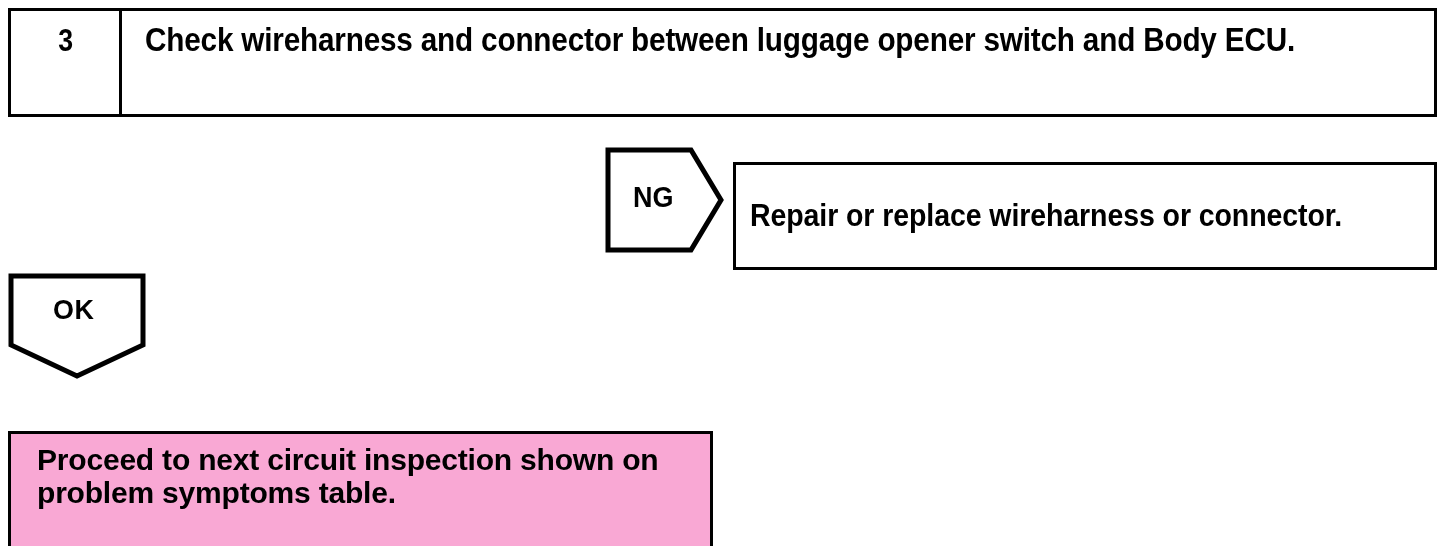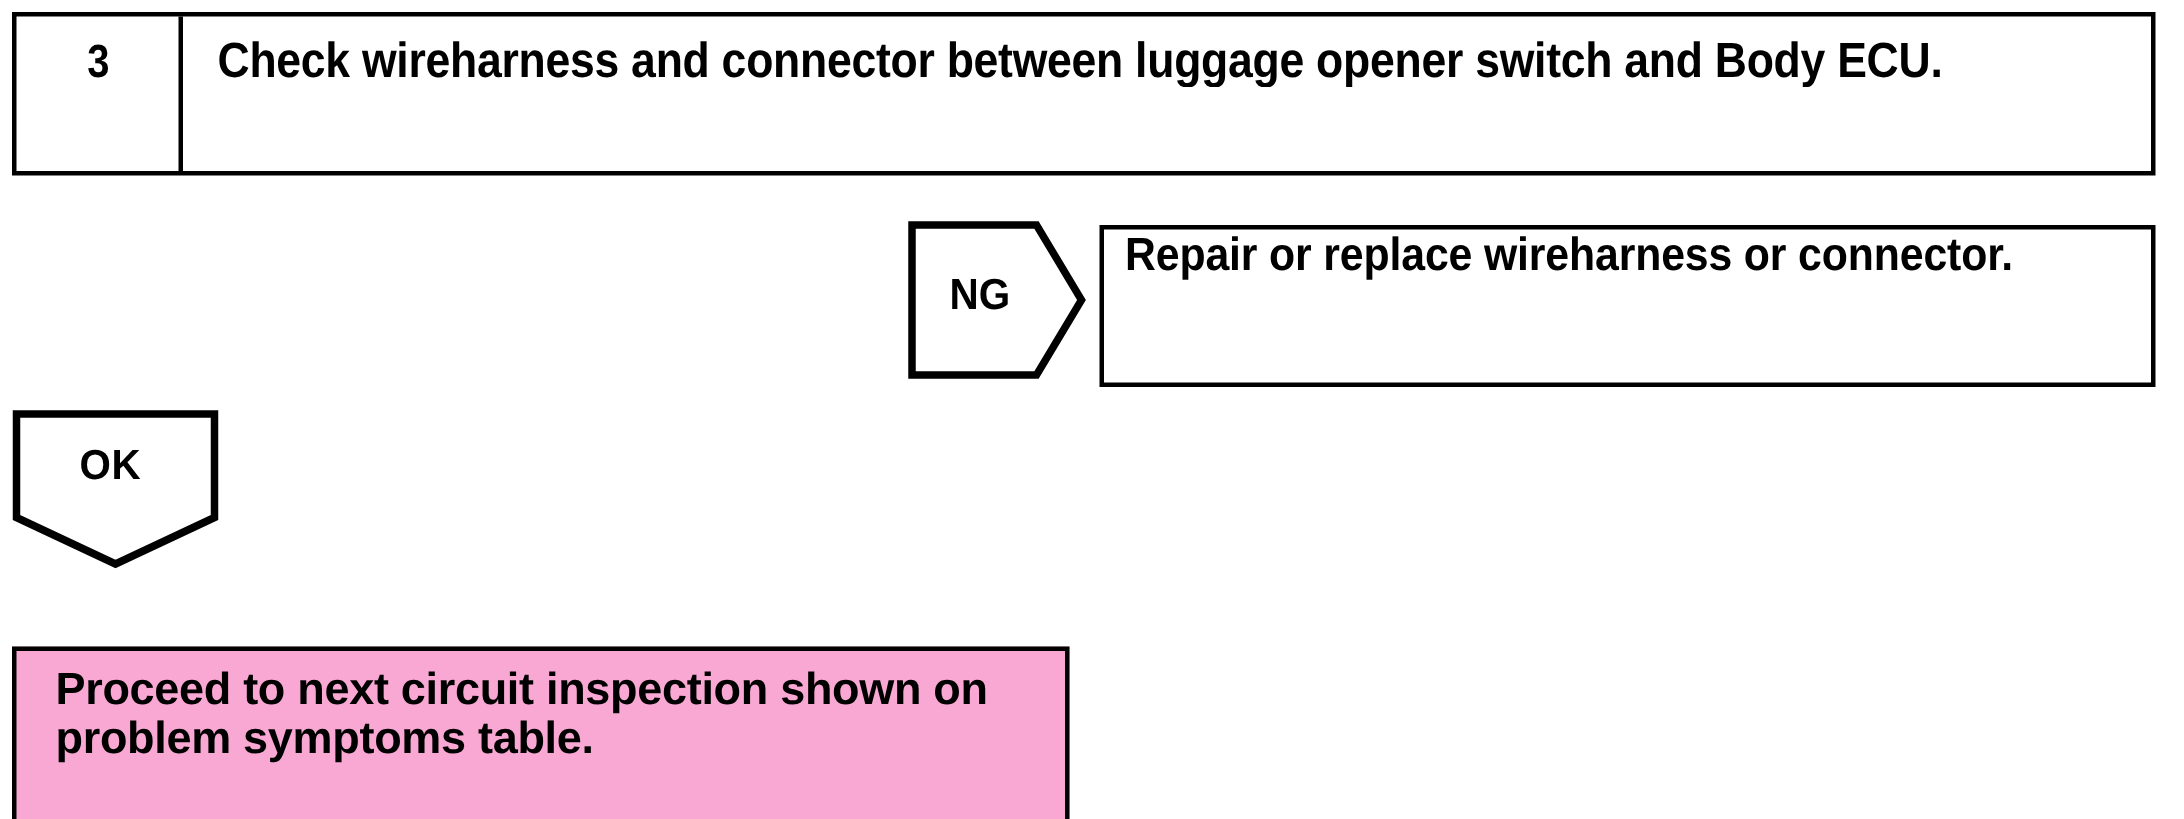--- a/index.html
+++ b/index.html
@@ -82,27 +82,28 @@
     font-weight: bold;
     line-height: 1;
     letter-spacing: 0px;
     transform: scaleX(0.93);
     transform-origin: left top;
   }
 
   .repair-box {
     position: absolute;
     left: 733px;
-    top: 150px;
+    top: 162px;
     width: 704px;
     height: 108px;
     box-sizing: border-box;
     border: 3px solid #000000;
     background: #ffffff;
     display: flex;
+    align-items: center;
     padding-left: 14px;
   }
   .repair-text {
     font-size: 31px;
     font-weight: bold;
     line-height: 1.08;
     letter-spacing: -0.1px;
     transform: scaleX(0.92);
     transform-origin: left center;
     width: 108%;

